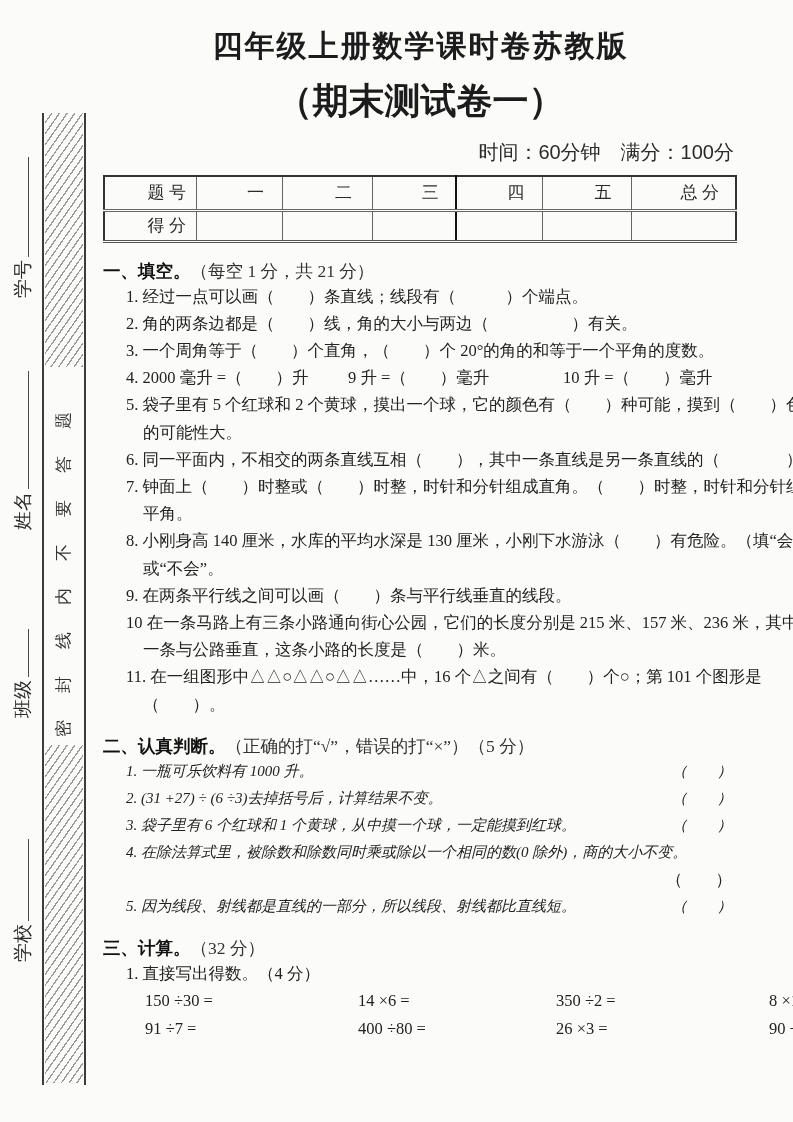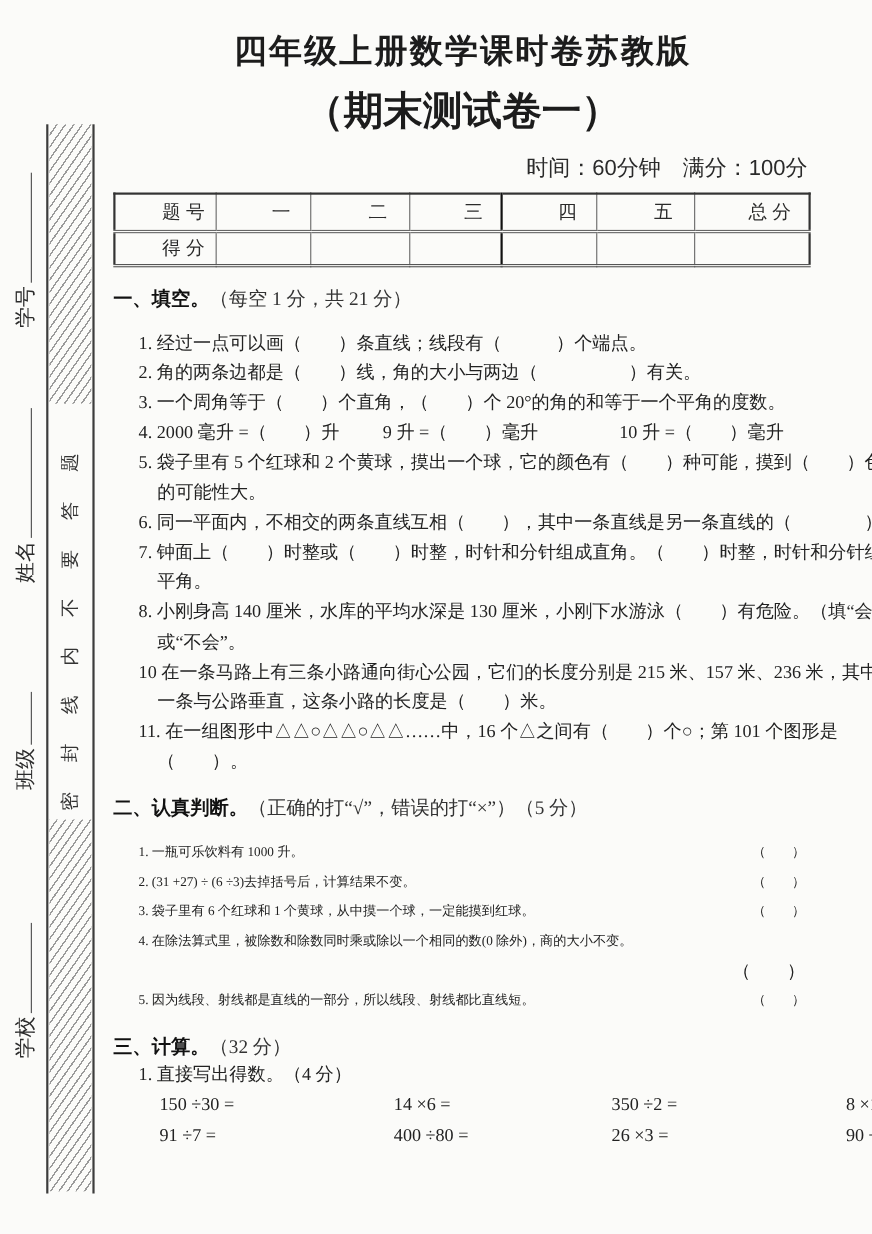--- a/index.html
+++ b/index.html
@@ -40,25 +40,25 @@
                 font-family:"Liberation Sans", sans-serif; }
   table.score td { border:1px solid #666; text-align:center; font-size:17px; color:#2a2a2a;padding-left:33px; }
   table.score tr.hdr td { height:34px; border-bottom:3px double #666; }
   table.score tr.scr td { height:31px; }
   td.thick-l { border-left:2.5px solid #111 !important; }
   td.light-l { border-left:1px solid #bdbdbd !important; }
 
   .sec-head { margin-top:16px; font-size:17.5px; white-space:nowrap;font-family:Liberation Serif, serif; }
   .sec-head .hd { font-weight:bold; color:#111; }
   .sec-head .note { color:#333; }
-  .items { padding-left:23px;margin-top:15px; }
+  .items { padding-left:23px; }
   .line { line-height:27.2px; font-size:16.5px; white-space:nowrap; color:#222; }
   .cont { padding-left:17px; }
   .q4-row { display:grid; grid-template-columns:222px 215px auto; }
-  .jrow { display:flex; line-height:27px; font-size:12px; }
+  .jrow { display:flex; line-height:27px; font-size:15px;font-style:italic; }
   .jrow .jtext { white-space:nowrap; }
   .jrow .jbr { margin-left:auto; padding-right:6px; white-space:nowrap; }
   .jbr-only { text-align:right; padding-right:6px; line-height:27px; font-size:16.5px; }
   .calc-row { display:grid; grid-template-columns:165px 150px 165px auto; padding-left:42px;
               line-height:27.5px; font-size:16.5px; white-space:nowrap;gap:48px; }
   .sub-head { padding-left:23px; line-height:27.5px; font-size:16.5px; white-space:nowrap; }
 </style>
 </head>
 <body>
 
@@ -134,20 +134,21 @@
         <span>9 升 =（　　）毫升</span>
         <span>10 升 =（　　）毫升</span>
       </div>
       <div class="line">5. 袋子里有 5 个红球和 2 个黄球，摸出一个球，它的颜色有（　　）种可能，摸到（　　）色球</div>
       <div class="line cont">的可能性大。</div>
       <div class="line">6. 同一平面内，不相交的两条直线互相（　　），其中一条直线是另一条直线的（　　　　）。</div>
       <div class="line">7. 钟面上（　　）时整或（　　）时整，时针和分针组成直角。（　　）时整，时针和分针组成</div>
       <div class="line cont">平角。</div>
       <div class="line">8. 小刚身高 140 厘米，水库的平均水深是 130 厘米，小刚下水游泳（　　）有危险。（填“会”</div>
       <div class="line cont">或“不会”。</div>
+      <div class="line">9. 在两条平行线之间可以画（　　）条与平行线垂直的线段。</div>
       <div class="line">10 在一条马路上有三条小路通向街心公园，它们的长度分别是 215 米、157 米、236 米，其中</div>
       <div class="line cont">一条与公路垂直，这条小路的长度是（　　）米。</div>
       <div class="line">11. 在一组图形中△△○△△○△△……中，16 个△之间有（　　）个○；第 101 个图形是</div>
       <div class="line cont">（　　）。</div>
     </div>
 
     <div class="sec-head">
       <span class="hd">二、认真判断。</span><span class="note">（正确的打“√”，错误的打“×”）（5 分）</span>
     </div>
     <div class="items">

